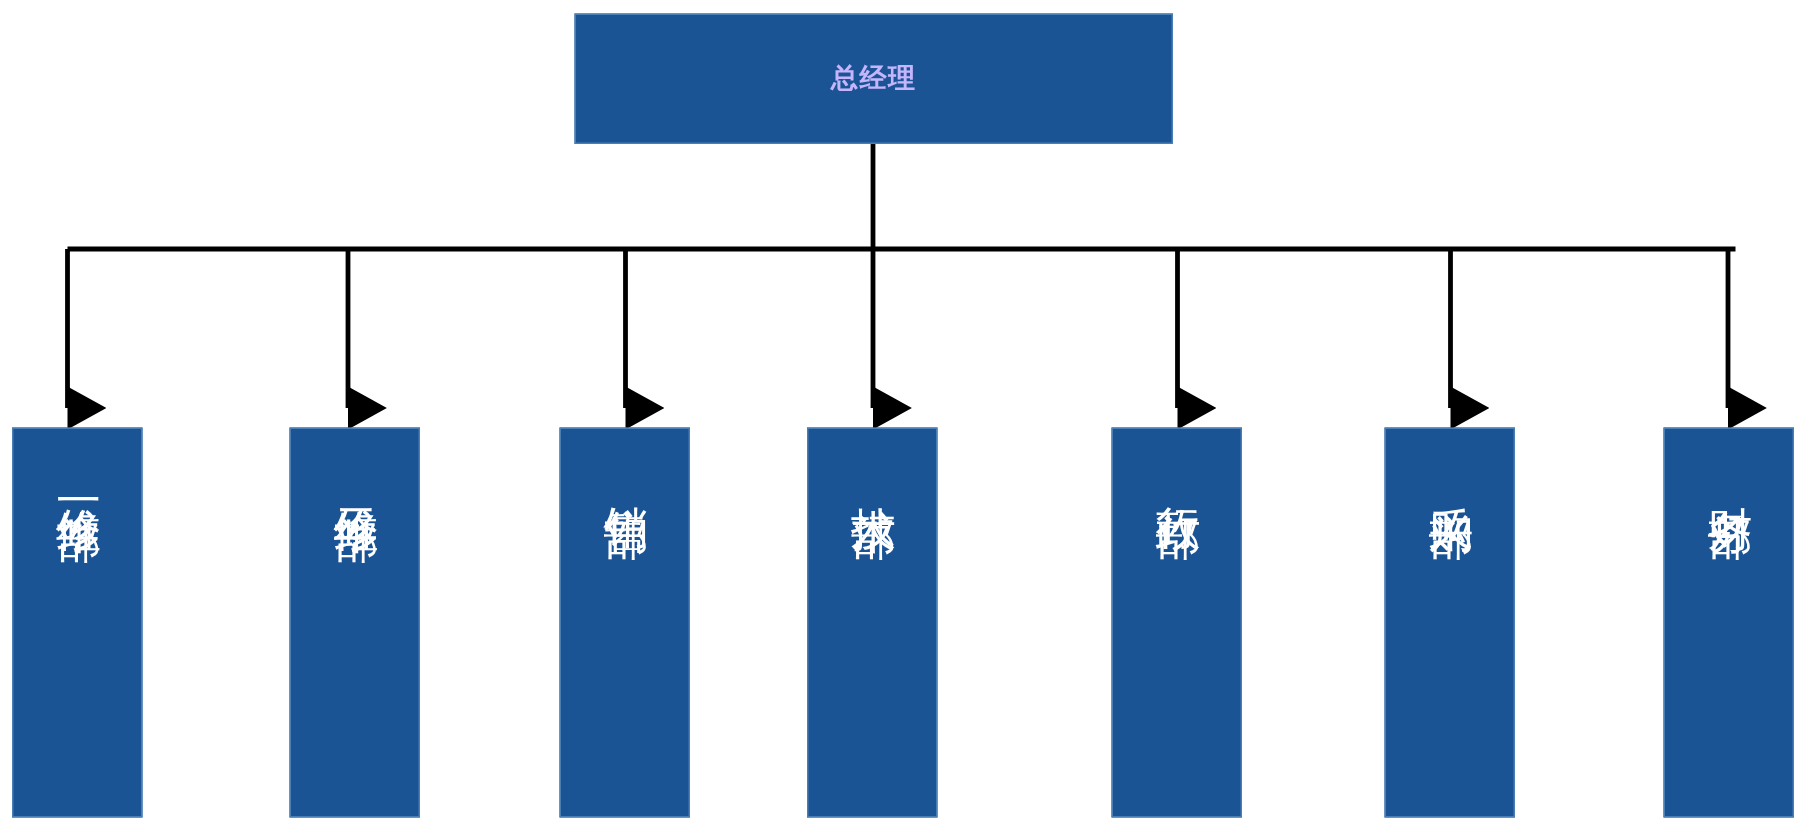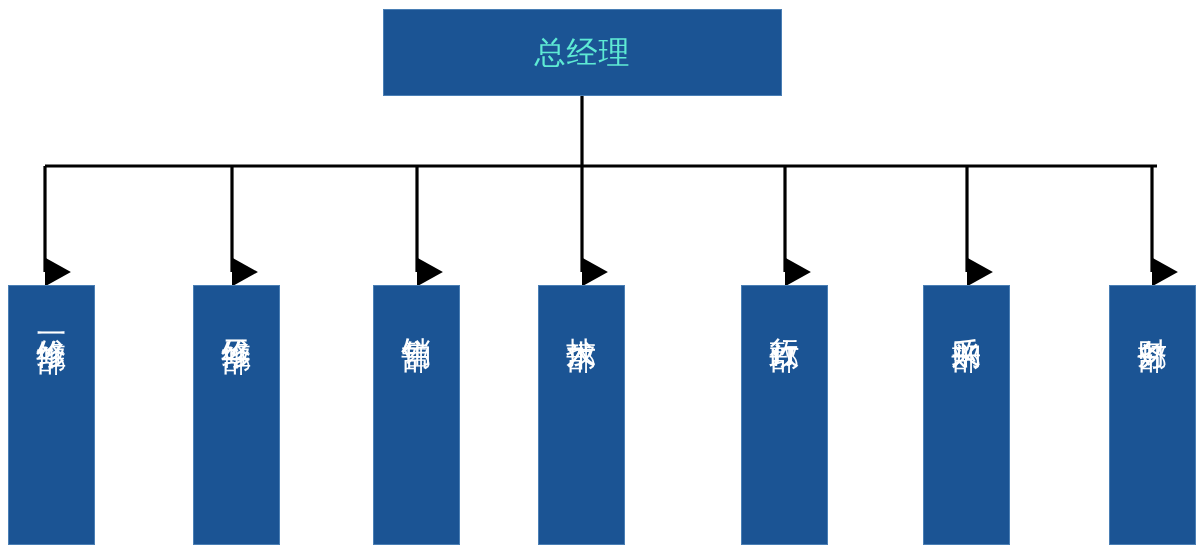--- a/index.html
+++ b/index.html
@@ -37,23 +37,23 @@
     width: 399px;
     height: 87px;
     background: #1b5494;
     border: 1px solid #4a7fb5;
     box-sizing: border-box;
     display: flex;
     align-items: center;
     justify-content: center;
   }
   .root-label {
-    color: #5eead4;
-    font-size: 31px;
-    font-weight: normal;
+    color: #c4b5fd;
+    font-size: 18px;
+    font-weight: bold;
     letter-spacing: 1px;
     line-height: 1;
   }
 
   
   .dept-node {
     position: absolute;
     top: 285px;
     width: 87px;
     height: 260px;

